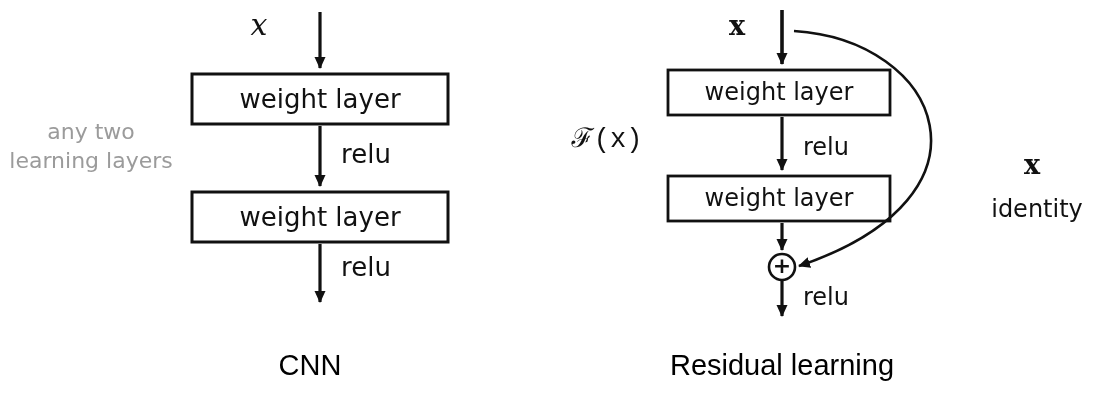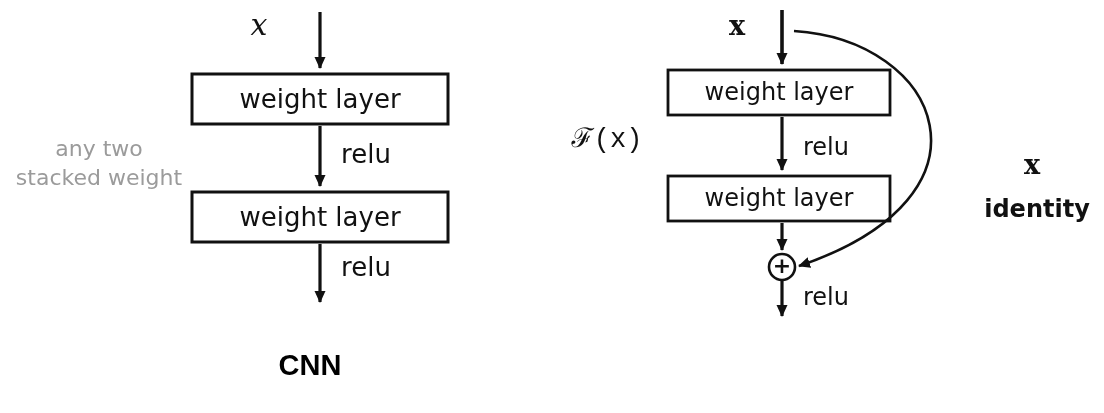--- a/index.html
+++ b/index.html
@@ -26,21 +26,21 @@
   .math-script{font-family:Liberation Mono, monospace;font-size:27px;}
   .note{
     font-family:"DejaVu Sans", sans-serif;
     font-size:22px;
     color:#9b9b9b;
     text-align:center;
     line-height:29px;
   }
   .caption{
     font-family:"Liberation Sans", sans-serif;
-    font-weight:bold;
+    font-weight:normal;
     font-size:29px;
     color:#000000;
     text-align:right;
   }
   .plus-glyph{
     font-family:"DejaVu Sans", sans-serif;
     font-weight:bold;
     font-size:22px;
   }
 </style>
@@ -70,23 +70,23 @@
 
     <path d="M 794 31 C 940 40, 1008 195, 799 266" fill="none" stroke="#111111" stroke-width="2.6" marker-end="url(#arrow)"></path>
 
     <circle cx="782" cy="267" r="13" fill="#ffffff" stroke="#111111" stroke-width="2.6"></circle>
 
     <line x1="782" y1="281" x2="782" y2="316" stroke="#111111" stroke-width="3.2" marker-end="url(#arrow)"></line>
   </svg>
 
   <div class="txt math-italic" style="left:259px;top:25px;">x</div>
 
-  <div class="txt note" style="left:91px;top:163px;margin-left:8px;">
+  <div class="txt note" style="left:91px;top:146px;">
     <div>any two</div>
-    <div>stacked weight</div>
+    <div>learning layers</div>
   </div>
 
   <div class="txt sans-lg" style="left:320px;top:100px;">weight layer</div>
 
   <div class="txt sans-lg" style="left:366px;top:155px;">relu</div>
 
   <div class="txt sans-lg" style="left:320px;top:218px;">weight layer</div>
 
   <div class="txt sans-lg" style="left:366px;top:268px;">relu</div>
 
@@ -101,18 +101,19 @@
 
   <div class="txt sans-md" style="left:826px;top:148px;">relu</div>
 
   <div class="txt sans-md" style="left:779px;top:199px;">weight layer</div>
 
 
   <div class="txt plus-glyph" style="left:782px;top:266px;">+</div>
 
   <div class="txt math-roman-bold" style="left:1032px;top:165px;">x</div>
 
-  <div class="txt sans-md" style="left:1037px;top:210px;font-weight:bold;">identity</div>
+  <div class="txt sans-md" style="left:1037px;top:210px;">identity</div>
 
   <div class="txt sans-md" style="left:826px;top:298px;">relu</div>
 
+  <div class="txt caption" style="left:782px;top:366px;">Residual learning</div>
 
 </div>
 
 </body></html>

